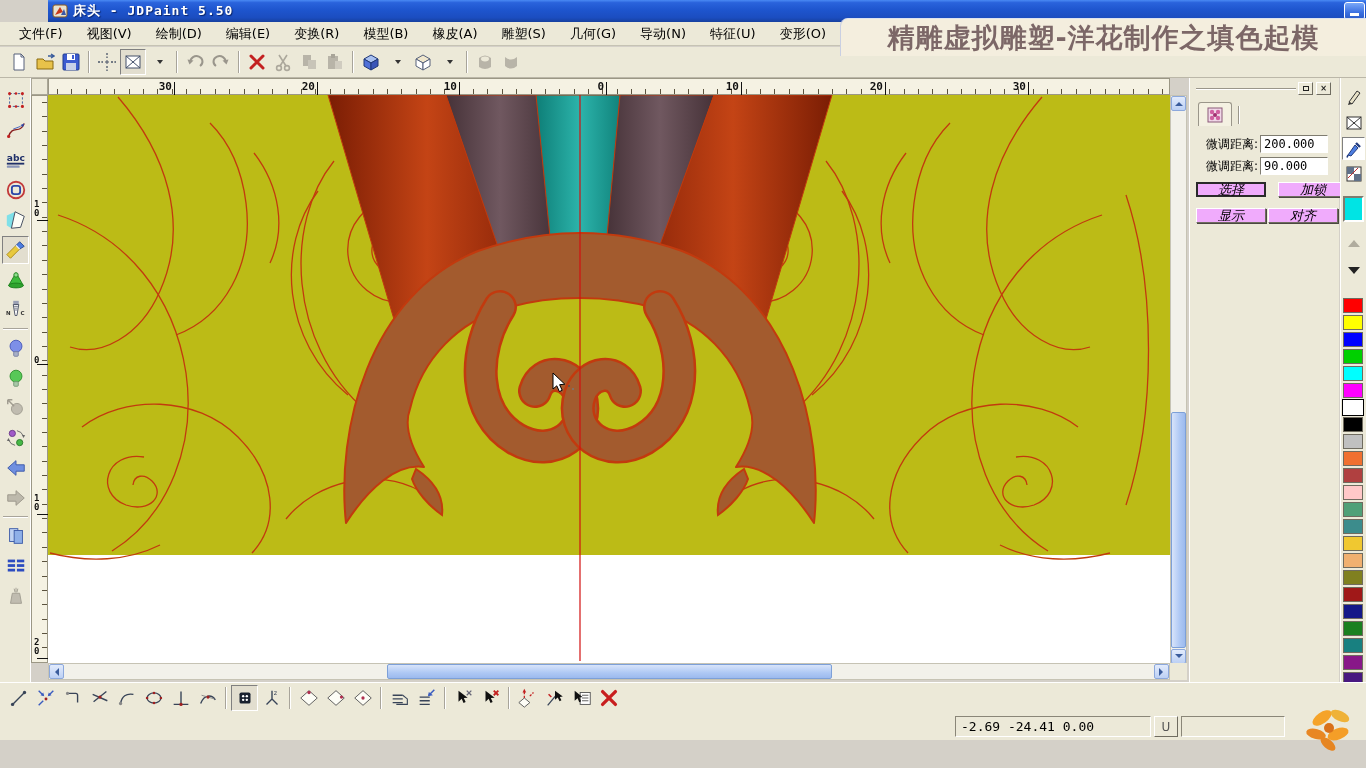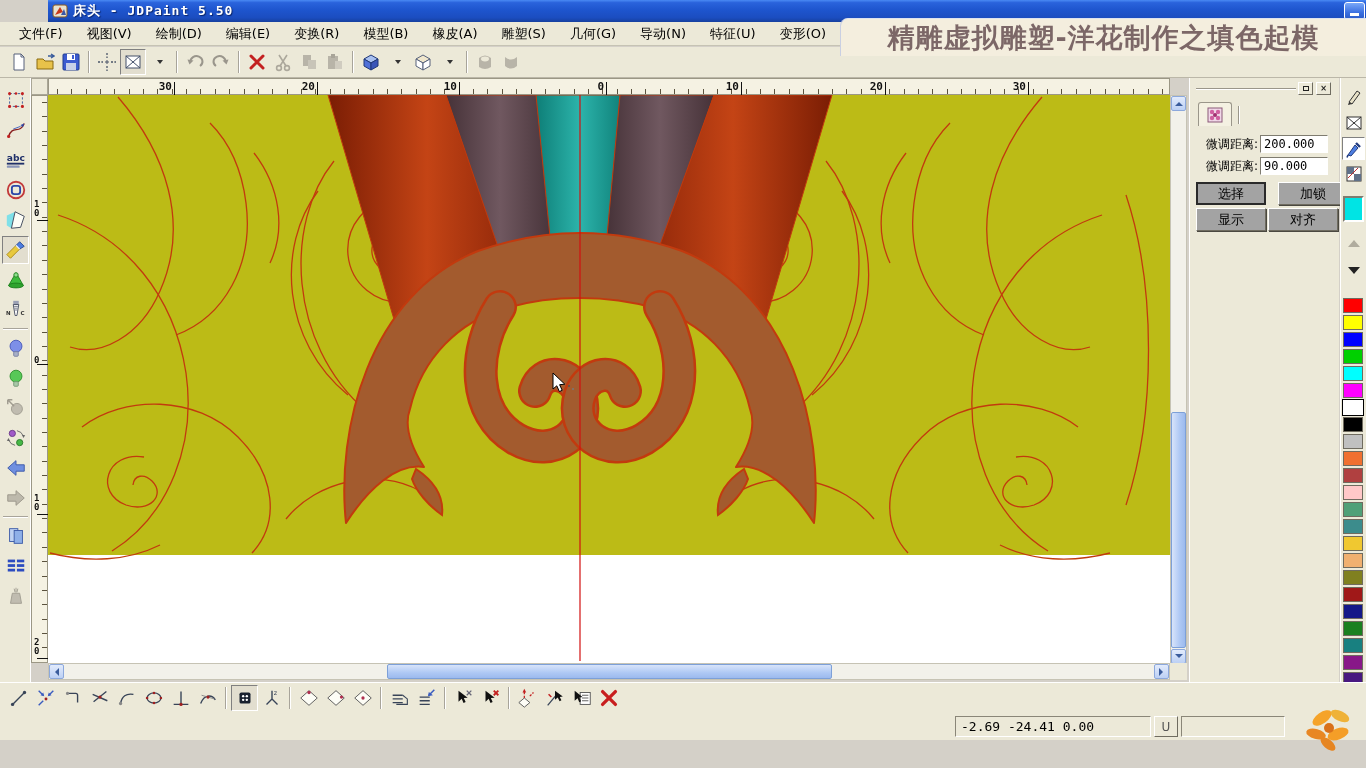--- a/index.html
+++ b/index.html
@@ -80,23 +80,23 @@
     border-color:#FFF #6F6C60 #6F6C60 #FFF;display:flex;align-items:center;justify-content:center;
     font-size:8px;font-weight:bold;color:#222;line-height:1;}
   .rp-tab{position:absolute;left:8px;top:24px;width:34px;height:24px;background:#F4F1E2;
     border:1px solid #9A968A;border-bottom:none;border-radius:3px 3px 0 0;
     display:flex;align-items:center;justify-content:center;}
   .rp-tabline{position:absolute;left:48px;top:28px;width:2px;height:18px;border-left:1px solid #9A968A;border-right:1px solid #FFF;}
   .field-row{position:absolute;left:6px;width:140px;height:20px;display:flex;align-items:center;}
   .field-label{width:64px;text-align:right;font-size:12px;padding-right:2px;white-space:nowrap;}
   .field-input{width:68px;height:18px;background:#FFF;border:1px solid;border-color:#7F7C70 #FFF #FFF #7F7C70;
     font-size:12px;font-family:"DejaVu Sans Mono",monospace;padding:0 3px;outline:none;}
-  .rp-push{position:absolute;width:70px;height:23px;background:#a3a3a3;font-size:13px;
+  .rp-push{position:absolute;width:70px;height:15px;background:#f0abfc;font-size:13px;
     border:1px solid;border-color:#FFF #6F6C60 #6F6C60 #FFF;box-shadow:1px 1px 0 #4A4840;
-    display:flex;align-items:center;justify-content:center;}
+    display:flex;align-items:center;justify-content:center;font-style:italic;}
   .rp-push.default{border:2px solid #2A2A2A;box-shadow:none;}
   
   .rstrip{position:absolute;left:1340px;top:78px;width:26px;height:634px;background:#ECE9D8;border-left:1px solid #FFF;}
   .rs-btn{position:absolute;left:1px;width:23px;height:23px;display:flex;align-items:center;justify-content:center;}
   .rs-btn.sel{background:#FFF;border:1px solid;border-color:#808080 #FFF #FFF #808080;}
   .swatch{position:absolute;left:2px;width:20px;height:15px;border:1px solid #6F6B5F;}
   .cur-color{position:absolute;left:2px;width:21px;height:26px;border:2px solid;border-color:#7F7C70 #FFF #FFF #7F7C70;}
   
   .btoolbar{position:absolute;left:0;top:682px;width:1366px;height:31px;background:#ECE9D8;
     border-top:1px solid #FFF;display:flex;align-items:center;padding-left:5px;}

